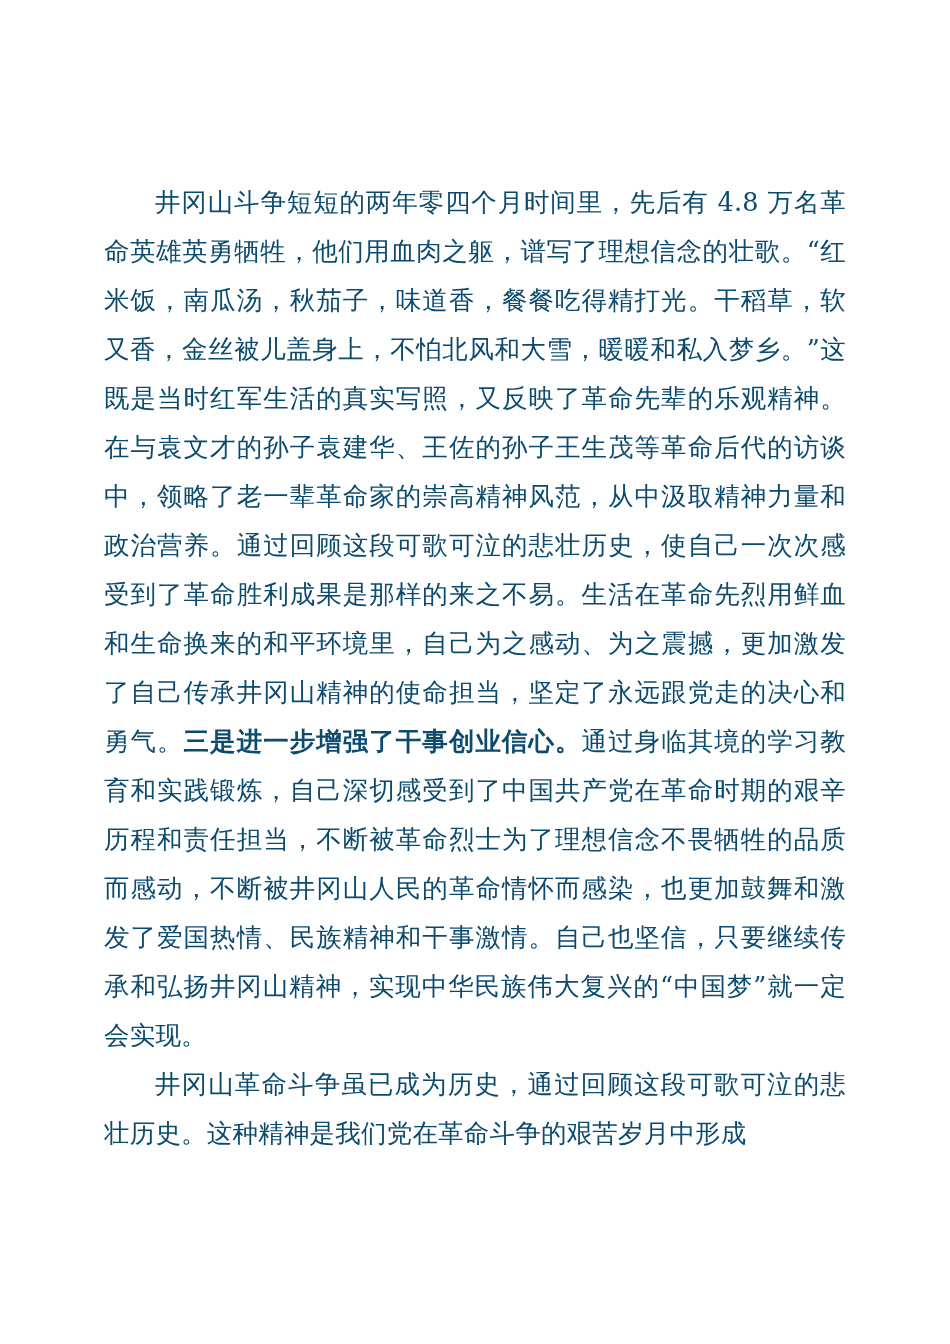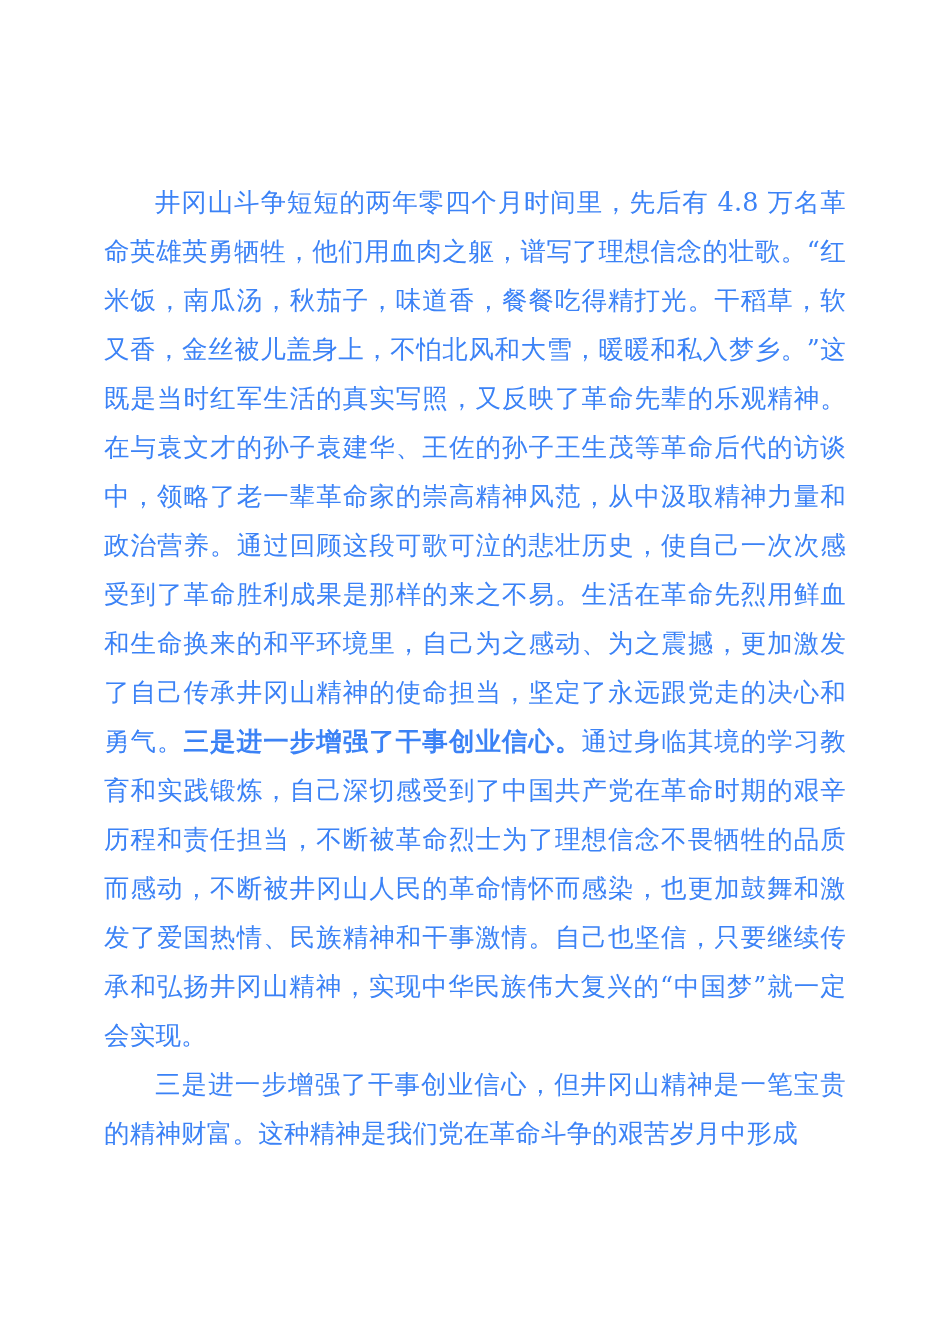--- a/index.html
+++ b/index.html
@@ -18,21 +18,21 @@
     width: 950px;
     height: 1344px;
     background: #ffffff;
     box-sizing: border-box;
     padding: 178px 104px 0 104px;
   }
   .doc-body {
     font-family: "DejaVu Serif", serif;
     font-size: 25.5px;
     line-height: 49px;
-    color: #3b82f6;
+    color: #0c4a6e;
     text-align: justify;
     text-justify: inter-ideograph;
     letter-spacing: 0.2px;
   }
   .para {
     margin: 0;
     text-indent: 2em;
   }
   .para + .para {
     margin-top: 0;
@@ -40,15 +40,15 @@
   .bold-run {
     font-weight: bold;
   }
 </style>
 </head>
 <body>
 
 <div class="page">
   <div class="doc-body">
     <p class="para" id="para-1"><span>井冈山斗争短短的两年零四个月时间里，先后有 4.8 万名革命英雄英勇牺牲，他们用血肉之躯，谱写了理想信念的壮歌。“红米饭，南瓜汤，秋茄子，味道香，餐餐吃得精打光。干稻草，软又香，金丝被儿盖身上，不怕北风和大雪，暖暖和私入梦乡。”这既是当时红军生活的真实写照，又反映了革命先辈的乐观精神。在与袁文才的孙子袁建华、王佐的孙子王生茂等革命后代的访谈中，领略了老一辈革命家的崇高精神风范，从中汲取精神力量和政治营养。通过回顾这段可歌可泣的悲壮历史，使自己一次次感受到了革命胜利成果是那样的来之不易。生活在革命先烈用鲜血和生命换来的和平环境里，自己为之感动、为之震撼，更加激发了自己传承井冈山精神的使命担当，坚定了永远跟党走的决心和勇气。</span><span class="bold-run">三是进一步增强了干事创业信心。</span><span>通过身临其境的学习教育和实践锻炼，自己深切感受到了中国共产党在革命时期的艰辛历程和责任担当，不断被革命烈士为了理想信念不畏牺牲的品质而感动，不断被井冈山人民的革命情怀而感染，也更加鼓舞和激发了爱国热情、民族精神和干事激情。自己也坚信，只要继续传承和弘扬井冈山精神，实现中华民族伟大复兴的“中国梦”就一定会实现。</span></p>
-    <p class="para" id="para-2"><span>三是进一步增强了干事创业信心，但井冈山精神是一笔宝贵的精神财富。这种精神是我们党在革命斗争的艰苦岁月中形成</span></p>
+    <p class="para" id="para-2"><span>井冈山革命斗争虽已成为历史，通过回顾这段可歌可泣的悲壮历史。这种精神是我们党在革命斗争的艰苦岁月中形成</span></p>
   </div>
 </div>
 
 </body></html>

